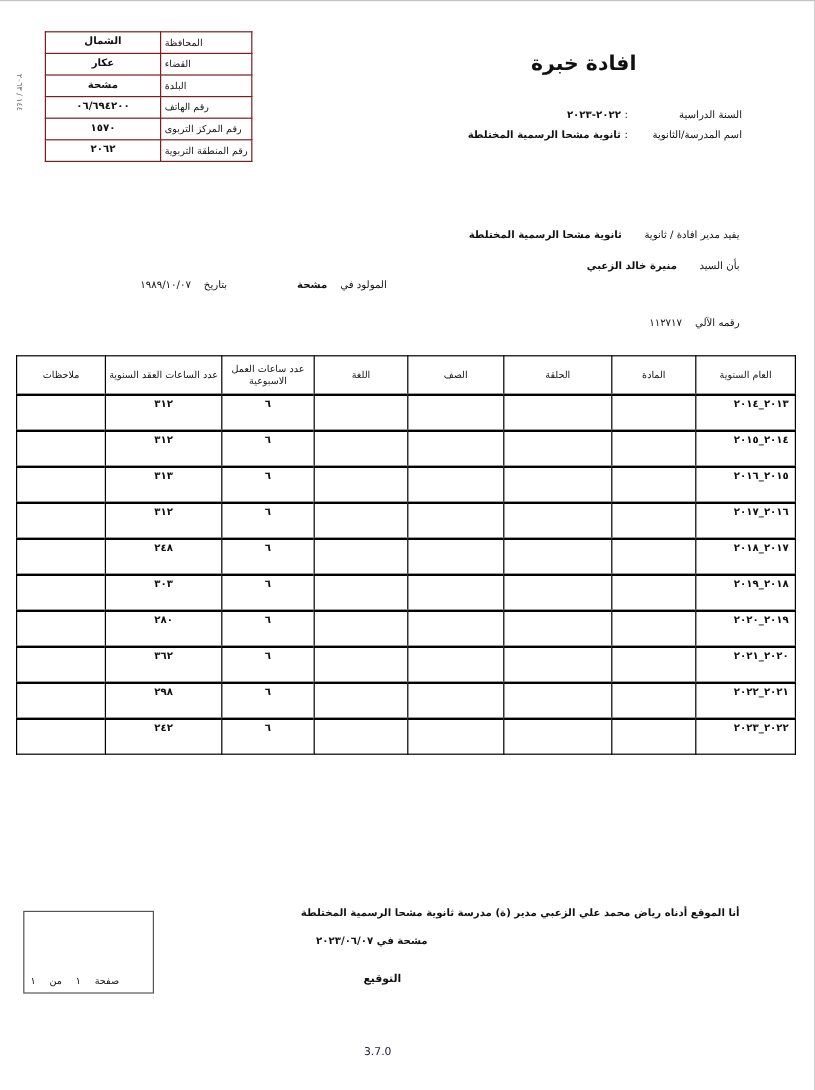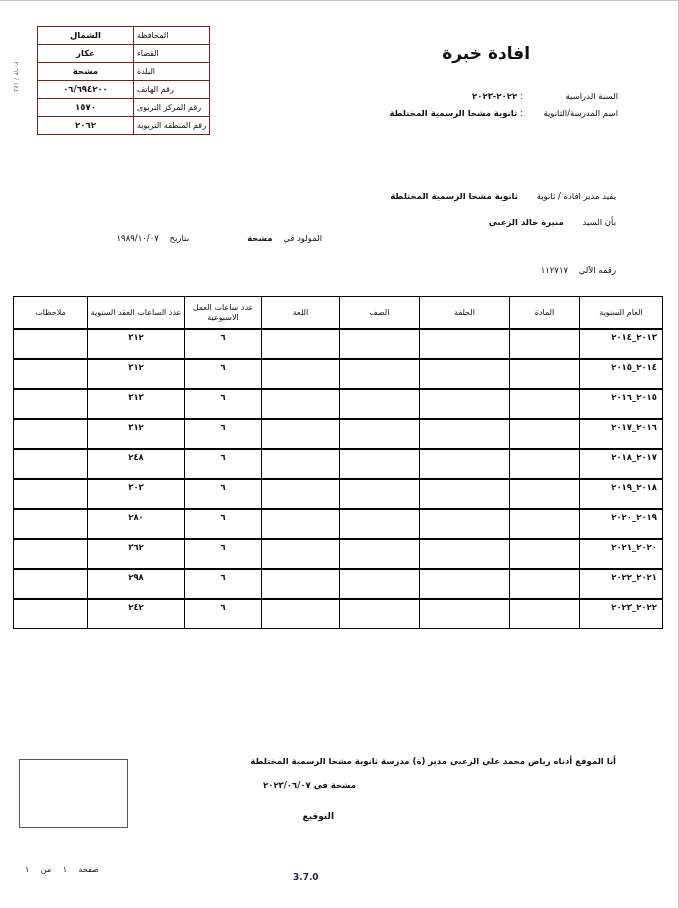--- a/index.html
+++ b/index.html
@@ -52,22 +52,22 @@
   .contract-table td{
     height:25px; vertical-align:top; padding-top:2px; font-size:8.5px;
     font-weight:bold; text-align:center; border-top-width:2px;
   }
   .contract-table td.c-year{text-align:right; padding-right:5px;}
   
   .declaration{position:absolute; right:62px; top:711px; font-size:8.5px; font-weight:bold; white-space:nowrap;margin-top:44px;}
   .place-date{position:absolute; right:322px; top:779px; font-size:8.5px; font-weight:bold; white-space:nowrap;}
   .sig-label{position:absolute; right:344px; top:810px; font-size:9px; font-weight:bold;margin-left:20px;}
   .stamp-box{position:absolute; left:20px; top:758px; width:107px; height:67px; border:1px solid #555; background:#fff;}
-  .page-num{position:absolute; left:26px; top:864px; font-size:8px; word-spacing:9px; direction:rtl;}
-  .version{position:absolute; left:294px; top:871px; font-size:9px; font-weight:bold; color:#23233f; direction:ltr;}
+  .page-num{position:absolute; left:26px; top:812px; font-size:8px; word-spacing:9px; direction:rtl;}
+  .version{position:absolute; left:304px; top:871px; font-size:9px; font-weight:normal; color:#23233f; direction:ltr;}
 </style>
 </head>
 <body>
 
 <div class="page">
 
   <div class="side-ref">١٤٤ / ٢٠٦٣</div>
 
 
   <div class="doc-title">افادة خبرة</div>

